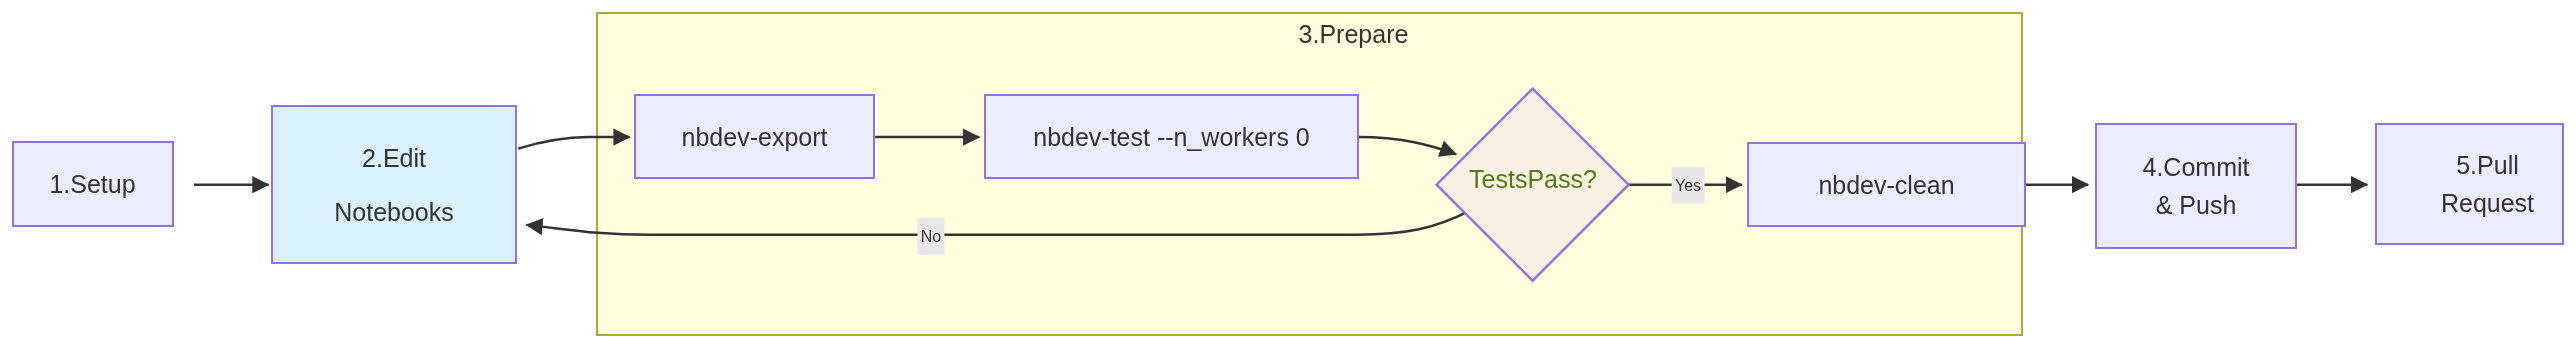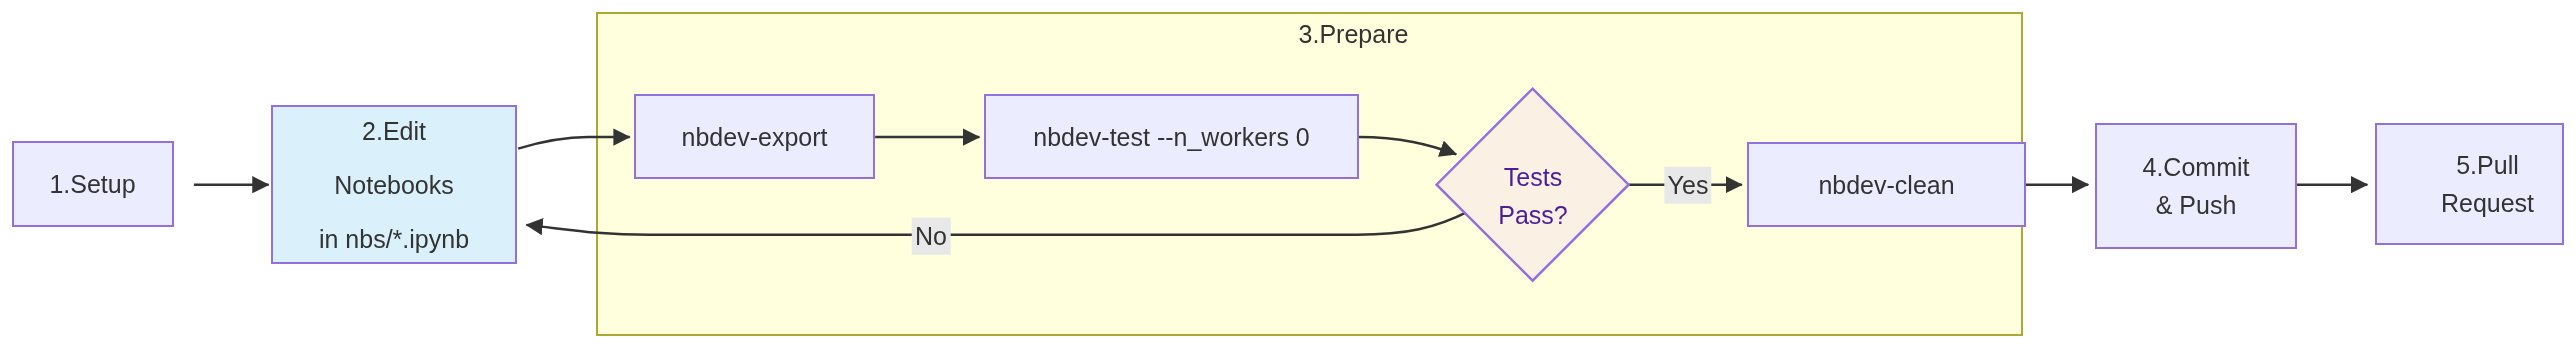--- a/index.html
+++ b/index.html
@@ -59,39 +59,39 @@
   #n-setup  { left: 11.5px;   top: 141px; width: 162px; height: 86px; }
   #n-edit   { left: 271px;  top: 105px; width: 246px; height: 159px; background: #DAF0FA; gap: 16px; }
   #n-export { left: 634px;  top: 94px; width: 241px; height: 85px; }
   #n-test   { left: 984px; top: 94px; width: 375px; height: 85px; }
   #n-clean  { left: 1747px; top: 142px; width: 279px; height: 85px; }
   #n-commit { left: 2095px; top: 123px; width: 202px; height: 126px; }
   #n-pull   { left: 2375px; top: 123px; width: 189px; height: 122px; padding-left: 36px; }
   
   #n-decision-text {
     position: absolute;
-    left: 1437px; top: 100px;
+    left: 1437px; top: 83px;
     width: 192px; height: 192px;
     display: flex;
-    flex-direction: column;
+    flex-direction: row;
     align-items: center;
     justify-content: center;
     text-align: center;
-    color: #4c1d95;
+    color: #4d7c0f;
     font-size: 25px;
     line-height: 38px;
     z-index: 2;
   }
   
   .edge-label {
     position: absolute;
     transform: translate(-50%, -50%);
     background: #E8E8E8;
     color: #333333;
-    font-size: 25px;
+    font-size: 16px;
     line-height: 25px;
     padding: 5.8px 3.3px;
     z-index: 3;
     white-space: nowrap;
   }
   #lbl-yes { left: 1688px; top: 185px; }
   #lbl-no  { left: 931px; top: 236px; }
 </style>
 </head>
 <body>
@@ -128,21 +128,20 @@
     <polygon points="1866,108 1983,225 1866,342 1749,225" fill="#FAF0E4" stroke="#9370DB" stroke-width="3"></polygon>
   </svg>
 
   <div class="node" id="n-setup">
     <span>1.Setup</span>
   </div>
 
   <div class="node" id="n-edit">
     <span>2.Edit</span>
     <span>Notebooks</span>
-    <span>in nbs/*.ipynb</span>
   </div>
 
   <div class="node" id="n-export">
     <span>nbdev-export</span>
   </div>
 
   <div class="node" id="n-test">
     <span>nbdev-test --n_workers 0</span>
   </div>
 

